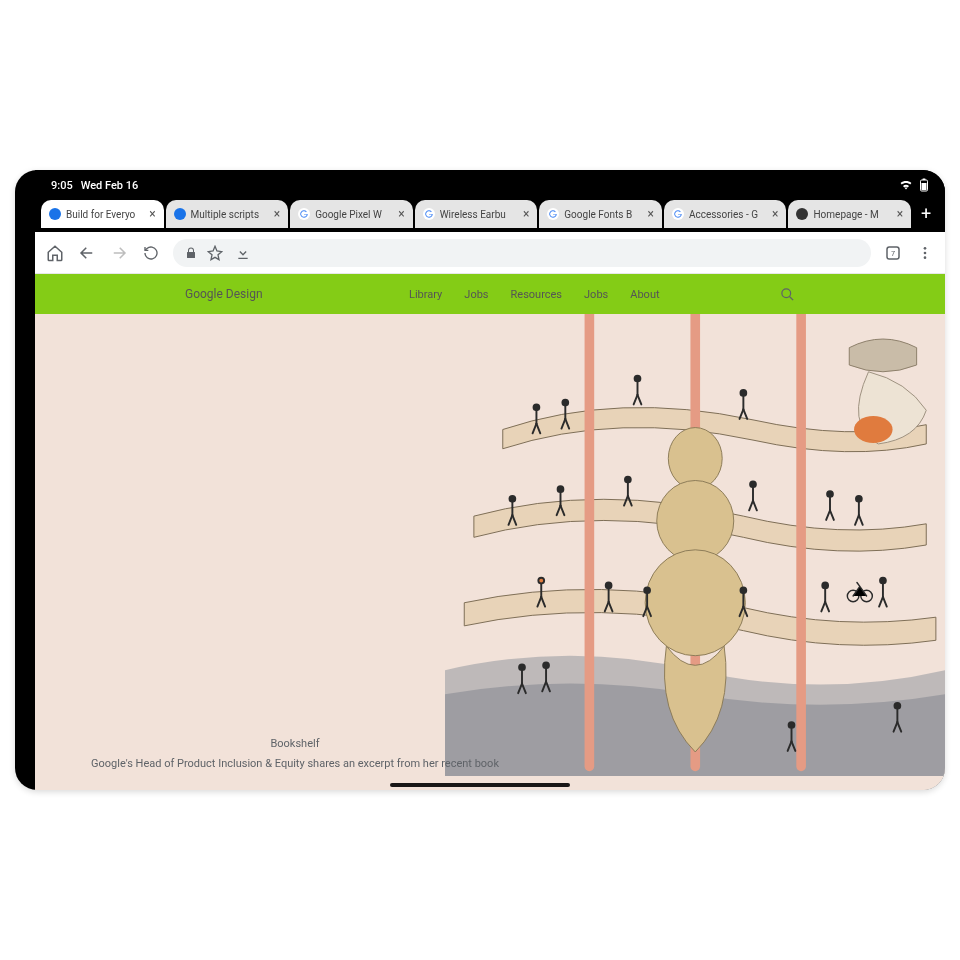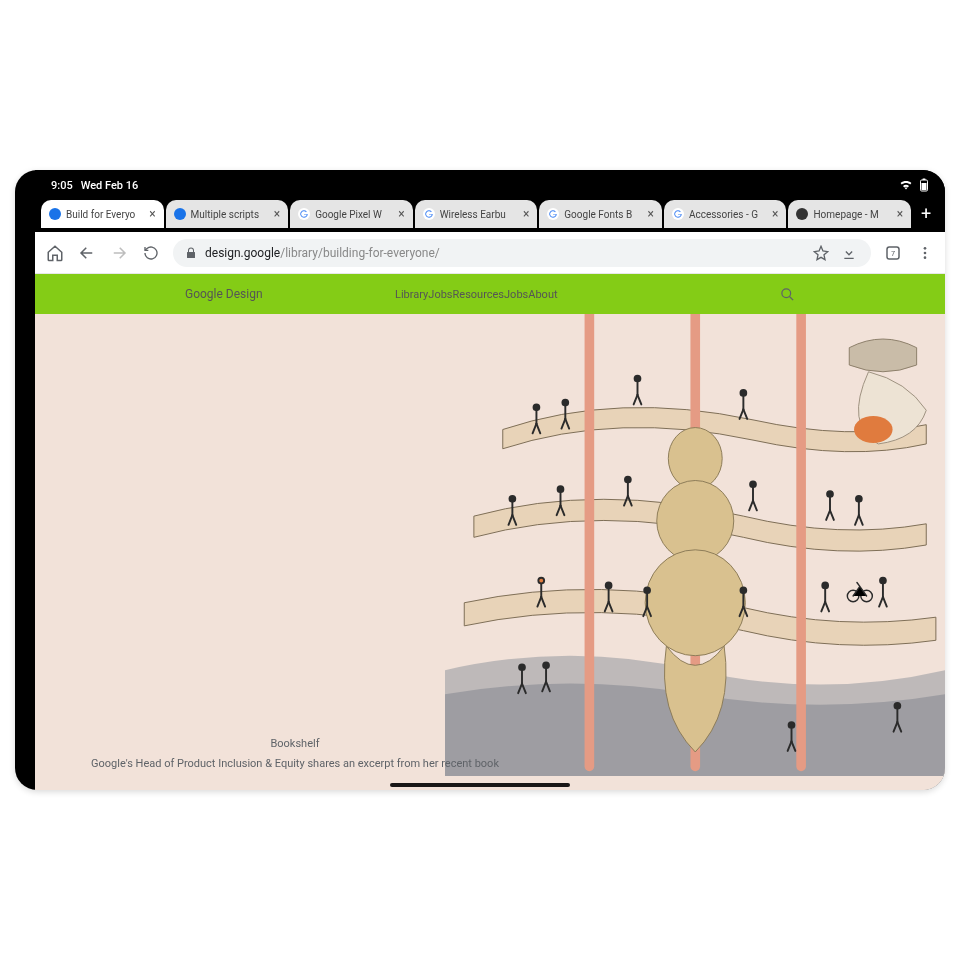--- a/index.html
+++ b/index.html
@@ -99,21 +99,21 @@
     height: 40px;
     background:#84cc16;
     display:flex; align-items:center;
     padding: 0 150px 0 150px;
     font-size: 12px;
     color:#444;
     position: relative;
   }
   .logo { font-weight:400; color:#555; }
   .logo b { font-weight:400; color:#555; }
-  .nav { display:flex; position:absolute; left:360px; }
+  .nav { display:flex; gap:22px; position:absolute; left:374px; }
   .nav span { font-size:11px; color:#555; }
   .search-ico { position:absolute; right:150px; }
   .hero {
     height: calc(100% - 40px);
     background: #f2e2d9;
     position: relative;
     overflow:hidden;
     text-align:center;
   }
   .hero-copy {
@@ -242,23 +242,20 @@
       <svg width="16" height="16" viewBox="0 0 24 24" fill="none" stroke="currentColor" stroke-width="2">
           <path d="M3 12a9 9 0 1 0 3-6.7L3 8"></path>
           <path d="M3 3v5h5"></path>
         </svg>
     </span>
     <div class="omnibox">
       <span>
         <svg width="12" height="12" viewBox="0 0 24 24" fill="#5f6368">
             <path d="M6 10V7a6 6 0 1 1 12 0v3h1a1 1 0 0 1 1 1v10a1 1 0 0 1-1 1H5a1 1 0 0 1-1-1V11a1 1 0 0 1 1-1h1zm2 0h8V7a4 4 0 1 0-8 0v3z"></path>
           </svg>
-      </span>
-      <span class="url">
-        <span>design.google</span><span class="muted">/library/building-for-everyone/</span>
       </span>
       <span class="tb-btn">
         <svg width="16" height="16" viewBox="0 0 24 24" fill="none" stroke="#5f6368" stroke-width="2">
             <path d="M12 2l2.9 6.9L22 10l-5.5 4.8L18 22l-6-3.5L6 22l1.5-7.2L2 10l7.1-1.1L12 2z"></path>
           </svg>
       </span>
       <span class="tb-btn">
         <svg width="16" height="16" viewBox="0 0 24 24" fill="#5f6368">
             <path d="M12 3v10l4-4 1.4 1.4L12 16 6.6 10.4 8 9l4 4V3h0zM5 19h14v2H5v-2z"></path>
           </svg>

